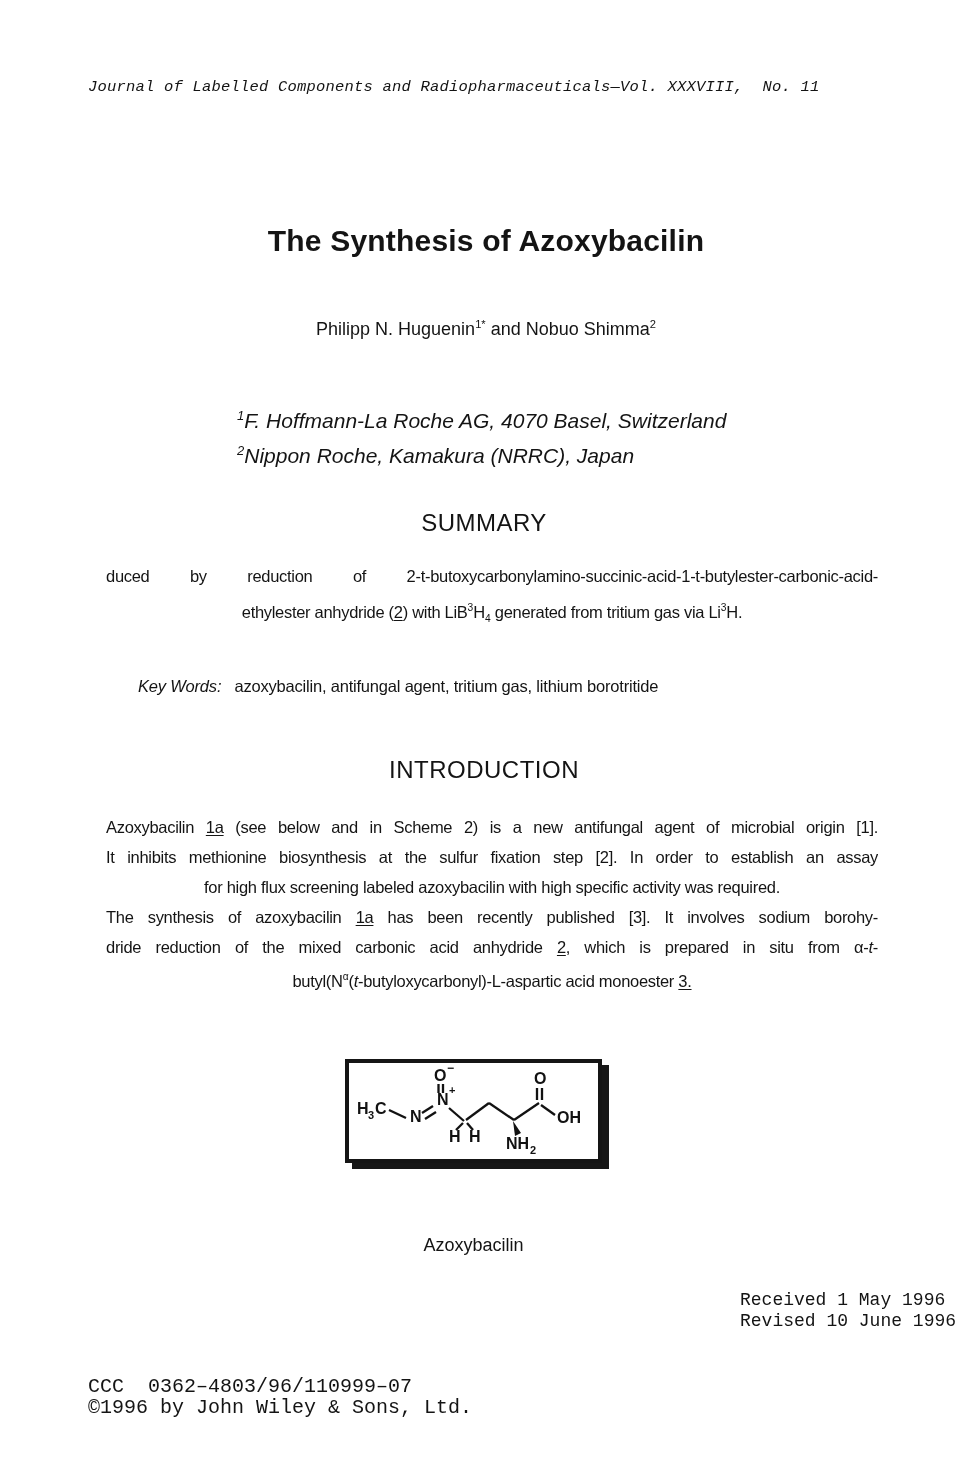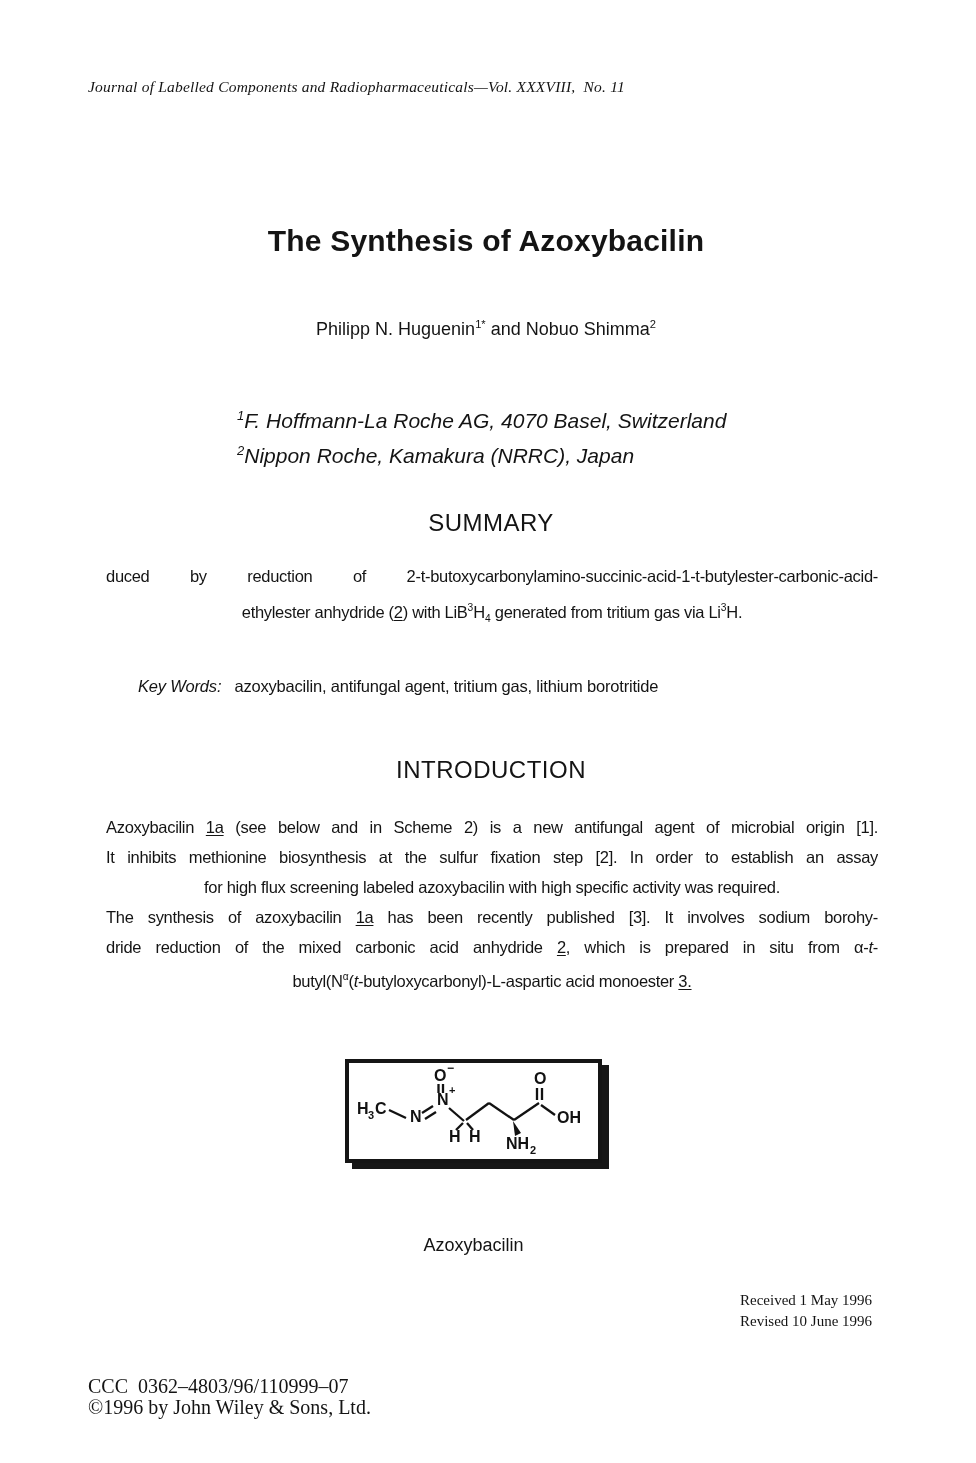--- a/index.html
+++ b/index.html
@@ -3,21 +3,21 @@
 <meta charset="utf-8">
 <style>
   html,body{margin:0;padding:0;}
   body{
     width:976px;height:1463px;position:relative;
     background:#ffffff;color:#141414;
     font-family:"Liberation Sans", sans-serif;
     overflow:hidden;
   }
   .abs{position:absolute;}
-  .serif{font-family:Liberation Serif, serif;}
+  .serif{font-family:Liberation Mono, monospace;}
   .center{text-align:center;}
   .prewrap{white-space:pre-wrap;}
 
   .journal-line{
     top:78px;left:88px;width:860px;
     font-style:italic;font-size:15.5px;letter-spacing:.2px;
   }
   .paper-title{
     top:224px;left:0;width:972px;
     font-size:30px;font-weight:bold;letter-spacing:.2px;
@@ -25,21 +25,21 @@
   .authors-line{
     top:318px;left:0;width:972px;
     font-size:18px;
   }
   .affiliations{
     top:401px;left:237px;width:600px;
     font-size:21px;line-height:30px;font-style:italic;
   }
   .section-heading{
     left:0;width:968px;
-    font-size:24px;letter-spacing:.5px;padding-left:7px;
+    font-size:24px;letter-spacing:.5px;
   }
   .heading-summary{top:509px;}
   .heading-introduction{top:756px;}
 
   .bodyblock{left:106px;width:772px;font-size:16.5px;letter-spacing:-0.3px;}
   .summary-block{top:561px;}
   .intro-block{top:812px;}
   .bodyline{height:31px;line-height:31px;overflow:hidden;text-align:center;}
   .intro-block .bodyline{height:30px;line-height:30px;}
   .just{text-align:justify;text-align-last:justify;}
@@ -69,21 +69,21 @@
     top:1235px;left:345px;width:257px;
     font-size:18px;text-align:center;
   }
 
   .footer-left{
     top:1328px;left:88px;width:420px;
     font-size:20px;line-height:21px;margin-top:48px;
   }
   .footer-right{
     top:1290px;left:740px;width:230px;
-    font-size:15px;line-height:21px;
+    font-size:18px;line-height:21px;
   }
 </style>
 </head>
 <body>
 
 <div class="abs serif journal-line prewrap">Journal of Labelled Components and Radiopharmaceuticals—Vol. XXXVIII,  No. 11</div>
 
 <h1 class="abs center paper-title" style="margin:0;">The Synthesis of Azoxybacilin</h1>
 
 <div class="abs center authors-line"><span>Philipp N. Huguenin</span><span class="rt-sup">1*</span><span> and Nobuo Shimma</span><span class="rt-sup">2</span></div>

